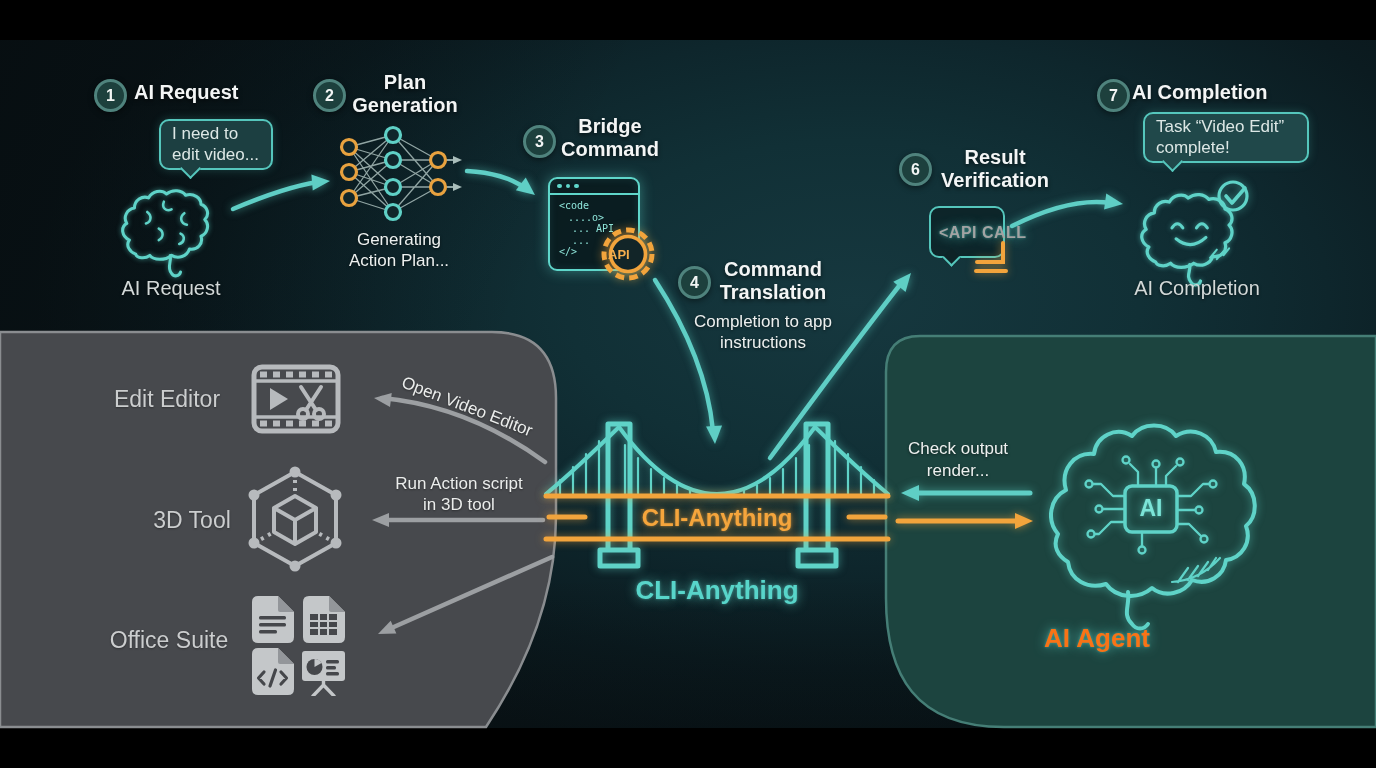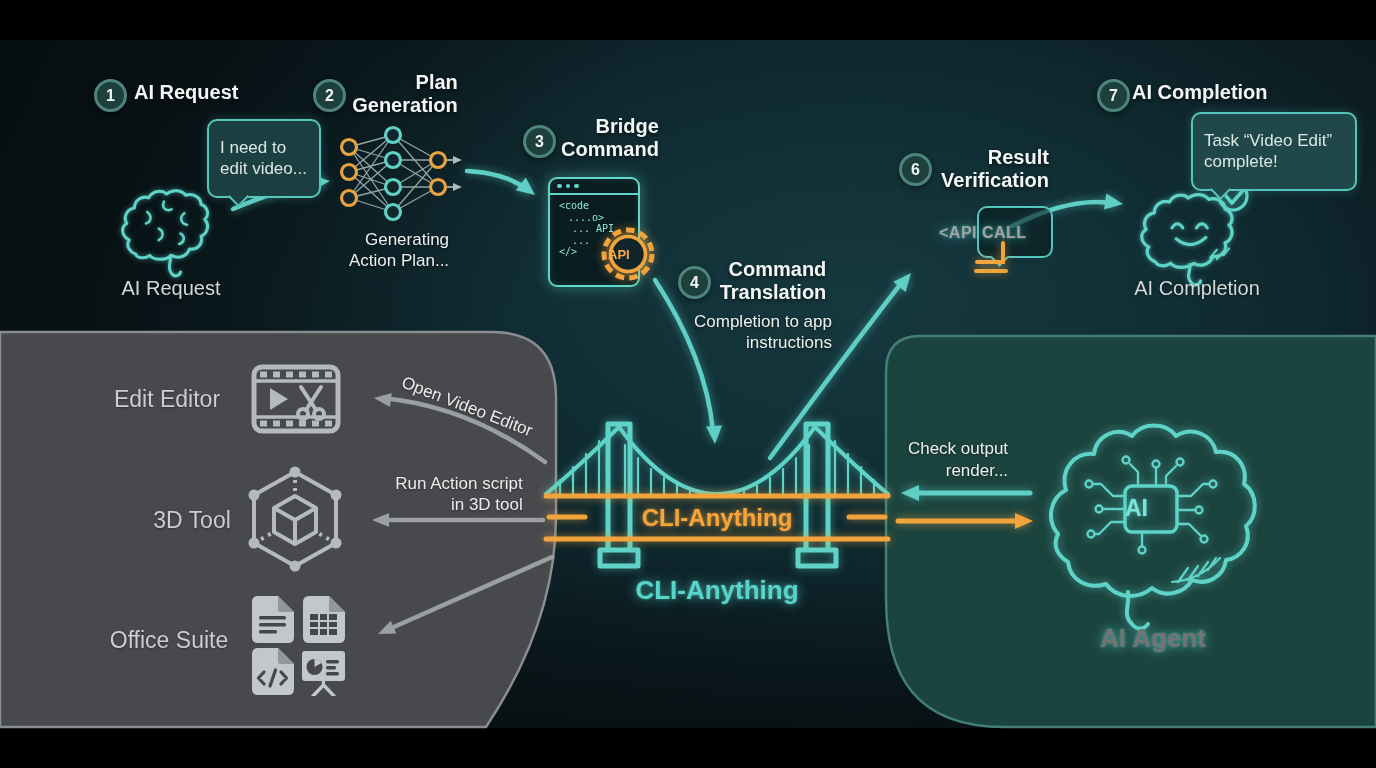--- a/index.html
+++ b/index.html
@@ -15,30 +15,30 @@
   svg{display:block;}
   .scene{position:absolute;left:0;top:0;z-index:2;pointer-events:none;}
   .iconsvg{position:absolute;z-index:3;pointer-events:none;}
   .overlay{position:absolute;left:0;top:0;z-index:6;pointer-events:none;}
   .txt{position:absolute;z-index:5;}
   .badge{position:absolute;z-index:5;width:27px;height:27px;border-radius:50%;
      background:#1d403d;border:3px solid #4f837d;color:#f2f5f4;font-weight:bold;font-size:16px;
      display:flex;align-items:center;justify-content:center;box-shadow:0 2px 6px rgba(0,0,0,.45);}
   .title{font-weight:bold;font-size:20px;color:#f3f5f5;line-height:23px;white-space:nowrap;
      text-shadow:0 2px 4px rgba(0,0,0,.6);}
-  .ctr{transform:translateX(-50%);text-align:right;}
+  .ctr{transform:translateX(-50%);text-align:center;}
   .cap{font-size:17px;line-height:21px;color:#edf0ef;text-shadow:0 1px 3px rgba(0,0,0,.55);}
   .bigcap{font-size:20px;color:#d3d9d8;white-space:nowrap;text-shadow:0 1px 3px rgba(0,0,0,.5);}
   .bubble{position:absolute;z-index:5;background:#1c3f41;border:2px solid #55c6bc;border-radius:10px;
-     color:#dce7e5;font-size:17px;line-height:20.5px;padding:17px 11px;box-sizing:border-box;
-     box-shadow:0 0 10px rgba(85,198,188,.25);margin-left:48px;}
+     color:#dce7e5;font-size:17px;line-height:20.5px;padding:3px 11px;box-sizing:border-box;
+     box-shadow:0 0 10px rgba(85,198,188,.25);}
   .tail{position:absolute;width:13px;height:13px;background:#1c3f41;
      border-right:2px solid #55c6bc;border-bottom:2px solid #55c6bc;
      transform:rotate(45deg);bottom:-8px;}
-  .codewin{position:absolute;z-index:4;left:548px;top:177px;width:92px;height:110px;box-sizing:border-box;
+  .codewin{position:absolute;z-index:4;left:548px;top:177px;width:92px;height:94px;box-sizing:border-box;
      background:rgba(9,26,29,.85);border:2.5px solid #5fd6ca;border-radius:9px;
      box-shadow:0 0 14px rgba(95,214,202,.45), inset 0 0 8px rgba(95,214,202,.12);}
   .codebar{height:14px;border-bottom:2px solid #5fd6ca;display:flex;align-items:center;padding-left:7px;gap:4px;}
   .dot{width:4.5px;height:4.5px;border-radius:50%;background:#5fd6ca;}
   .codebody{font-family:"DejaVu Sans Mono","Liberation Mono",monospace;font-size:10px;line-height:11.5px;
      color:#8fe5da;padding:5px 0 0 9px;}
   .glowtxt-o{text-shadow:0 0 12px rgba(242,164,60,.8),0 0 3px rgba(242,164,60,.6);}
   .glowtxt-t{text-shadow:0 0 12px rgba(95,211,200,.75),0 0 3px rgba(95,211,200,.5);}
   .glow-t{filter:drop-shadow(0 0 4px rgba(96,220,208,.55));}
   .glow-o{filter:drop-shadow(0 0 4px rgba(245,170,65,.6));}
@@ -357,20 +357,20 @@
   <div class="txt arrow-label" style="left:467px;top:407px;transform:translate(-50%,-50%) rotate(21deg)">Open Video Editor</div>
   <div class="txt arrow-label ctr" style="left:459px;top:473px;line-height:21px">
     <div>Run Action script</div>
     <div>in 3D tool</div>
   </div>
 
   <div class="txt cap ctr" style="left:958px;top:438px;line-height:22px">
     <div>Check output</div>
     <div>render...</div>
   </div>
-  <div class="txt glowtxt-t" style="left:1125px;top:486px;width:52px;height:44px;line-height:44px;
+  <div class="txt glowtxt-t" style="left:1125px;top:486px;width:52px;height:44px;line-height:44px;text-align:center;
        font-size:23px;font-weight:bold;color:#7CE5D8">AI</div>
-  <div class="txt ctr glowtxt-t" style="left:1153px;top:623px;font-size:26px;font-weight:bold;color:#737373;white-space:nowrap">AI Agent</div>
+  <div class="txt ctr glowtxt-t" style="left:1097px;top:623px;font-size:26px;font-weight:bold;color:#f97316;white-space:nowrap">AI Agent</div>
 
   <svg class="overlay glow-o" width="1376" height="768" viewBox="0 0 1376 768">
     <path d="M1003,243 V262 H977 M976,271 H1006" fill="none" stroke="#F2A43C" stroke-width="4" stroke-linecap="round"></path>
   </svg>
 </div>
 
 </body></html>

